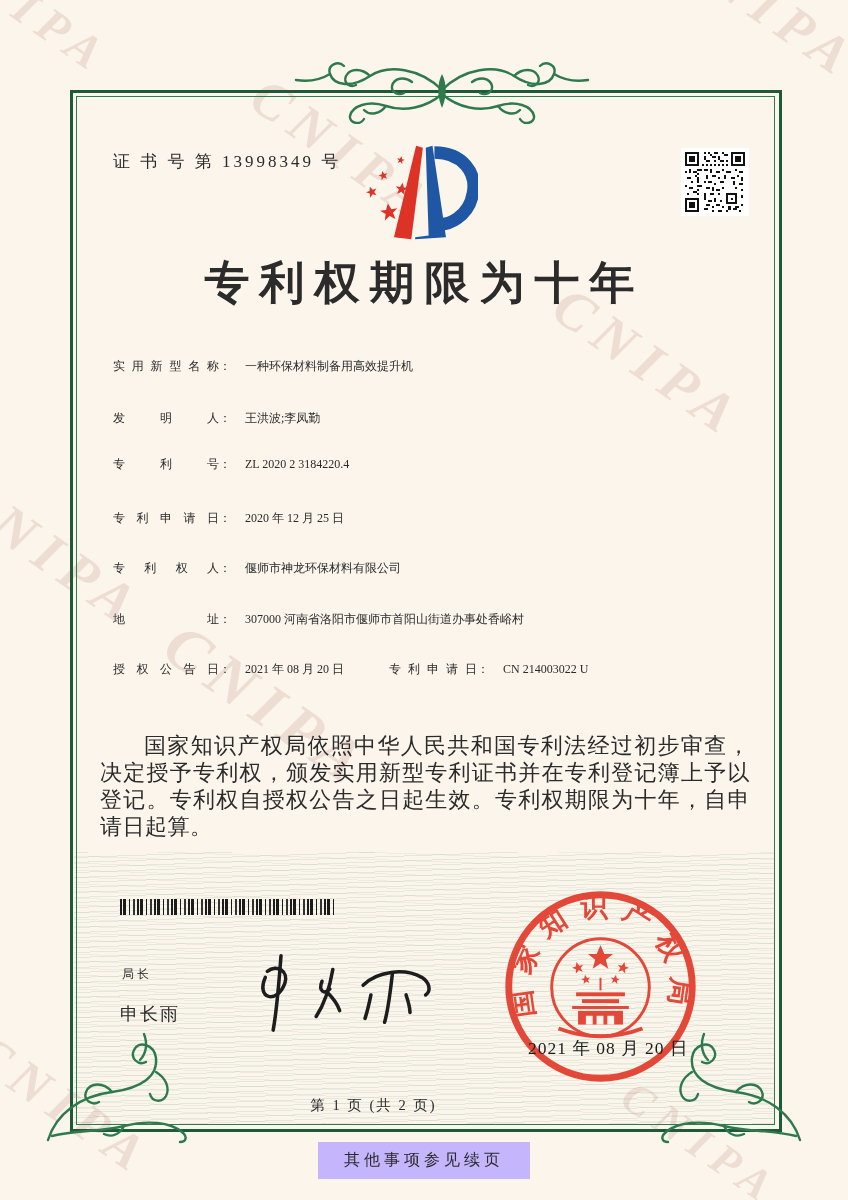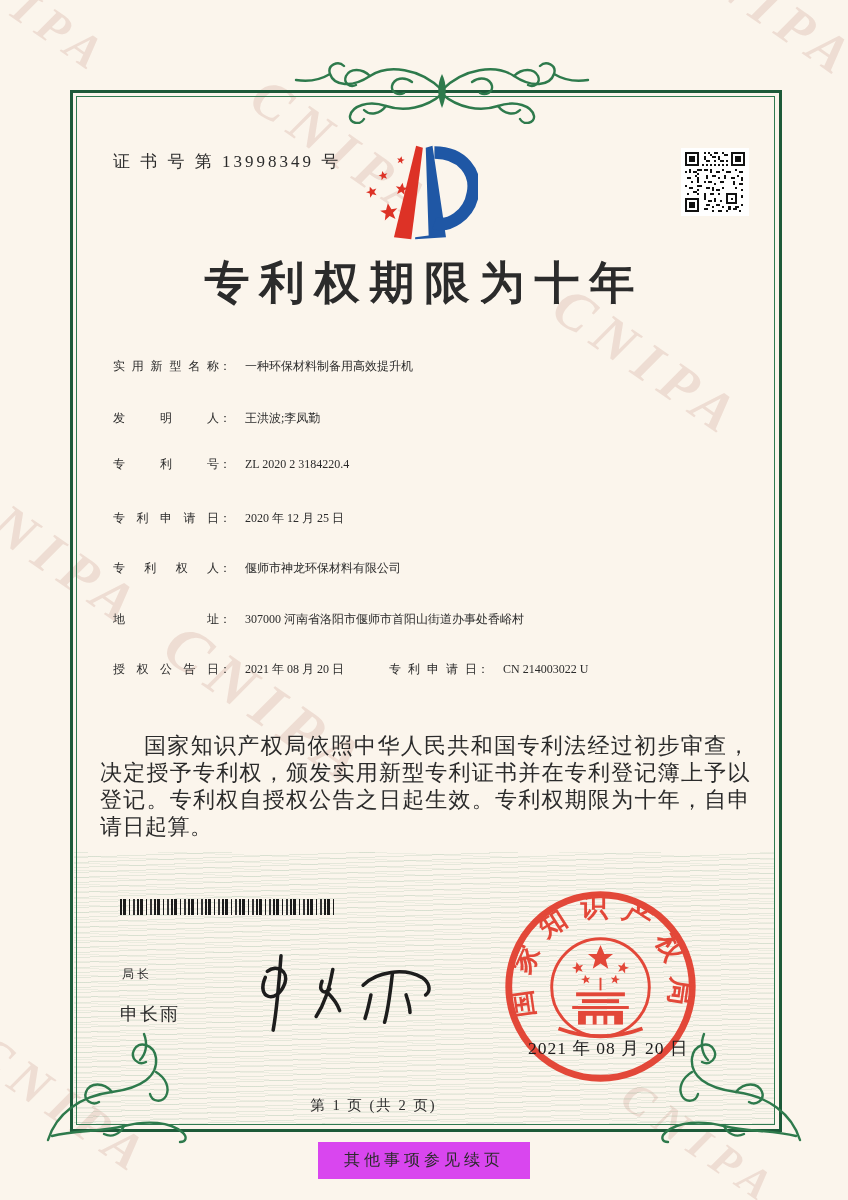--- a/index.html
+++ b/index.html
@@ -45,21 +45,21 @@
   .off1{left:122px;top:966px;font-size:12px;letter-spacing:3px;z-index:2;}
   .off2{left:120px;top:1002px;font-size:18px;letter-spacing:2px;z-index:2;}
   .sig{left:238px;top:948px;z-index:2;}
   
   .seal{left:498px;top:884px;z-index:3;opacity:0.93;}
   .seal-date{left:528px;top:1036px;font-size:17.5px;letter-spacing:1px;color:#1c1c1c;z-index:4;}
   
   .pageinfo{left:70px;top:1096px;width:607px;text-align:center;font-size:14.5px;
             letter-spacing:2px;z-index:2;}
   .contnote{left:0;top:1142px;width:848px;text-align:center;z-index:2;}
-  .contnote span{display:inline-block;background:#d946ef;padding:8px 26px;
+  .contnote span{display:inline-block;background:#c4b5fd;padding:8px 26px;
                  font-size:16px;letter-spacing:4px;}
   
   .flr{z-index:3;}
   .flr-br{transform:scaleX(-1);}
 </style>
 </head>
 <body>
 
 <div class="wm" style="left:-70px;top:-20px;font-size:48px;">CNIPA</div>
 <div class="wm" style="left:238px;top:120px;font-size:54px;">CNIPA</div>

